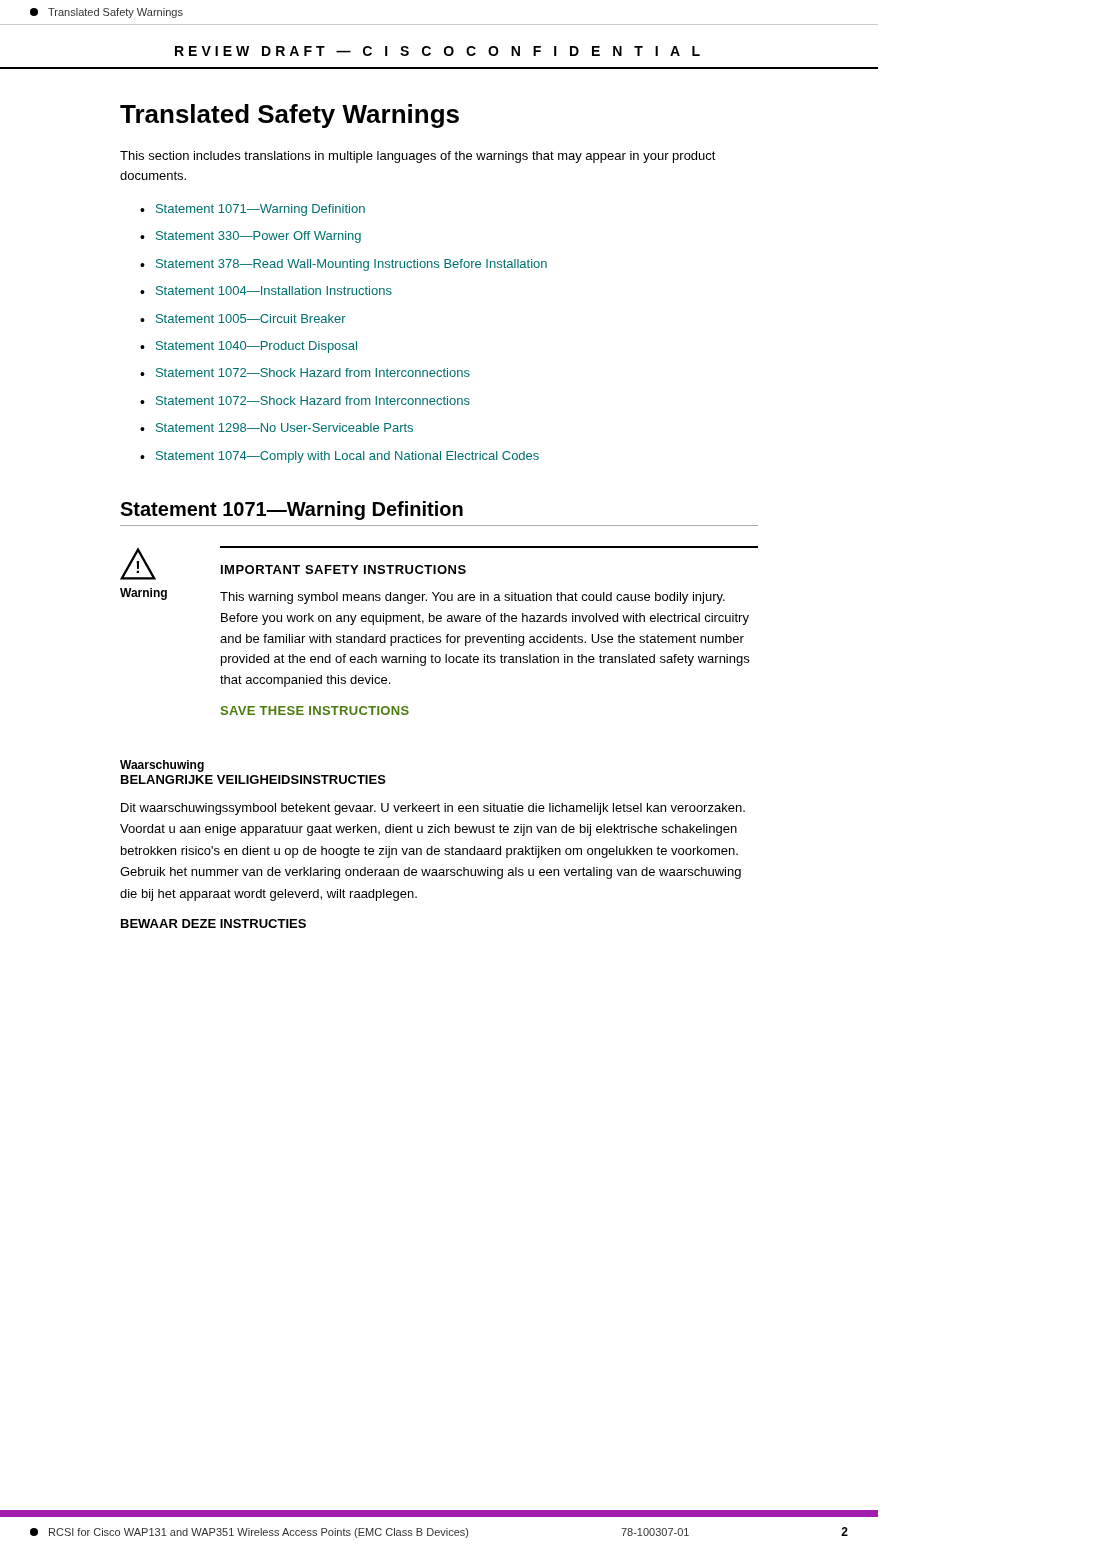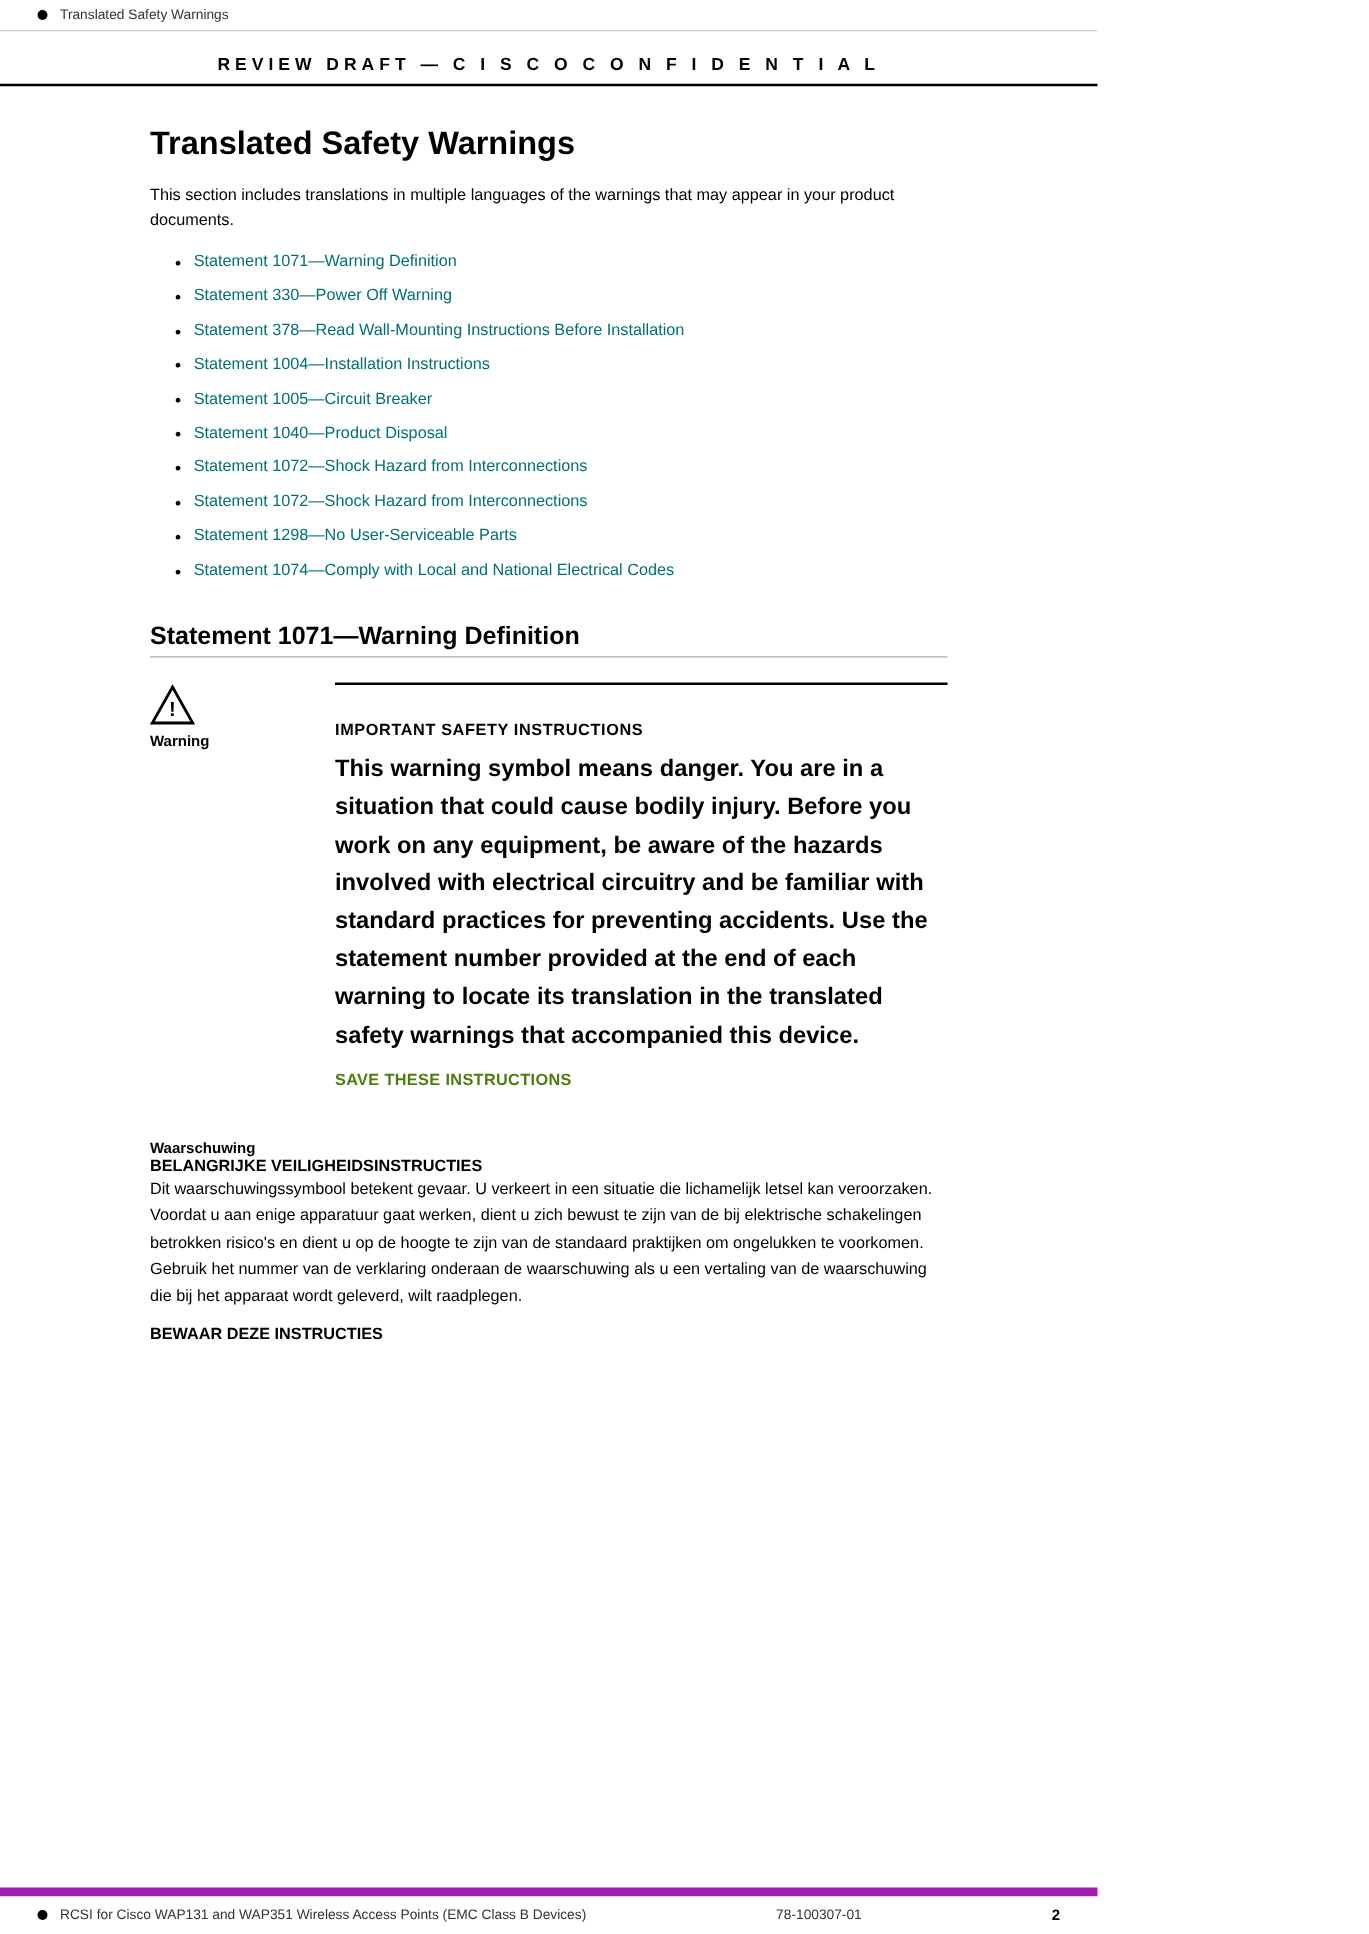--- a/index.html
+++ b/index.html
@@ -122,33 +122,32 @@
     }
     .warning-label-text {
       font-size: 12px;
       font-weight: bold;
       color: #000;
       white-space: nowrap;
     }
     .warning-content {
       flex: 1;
       border-top: 2px solid #000;
-      padding-top: 28px;
-      margin-left: 48px;
+      padding-top: 14px;
     }
     .warning-title {
       font-size: 13px;
       font-weight: bold;
       color: #000;
       margin-bottom: 10px;
       letter-spacing: 0.5px;
     }
     .warning-body {
-      font-size: 19px;
-      font-weight: bold;
+      font-size: 13px;
+      font-weight: normal;
       color: #000;
       line-height: 1.6;
       margin-bottom: 12px;
     }
     .warning-save {
       font-size: 13px;
       font-weight: bold;
       color: #4d7c0f;
       letter-spacing: 0.3px;
       margin-bottom: 20px;
@@ -174,20 +173,21 @@
       white-space: nowrap;
       margin-top: 0;
     }
     .dutch-content {
       flex: 1;
     }
     .dutch-title {
       font-size: 13px;
       font-weight: bold;
       color: #000;
+      margin-bottom: 10px;
     }
     .dutch-body {
       font-size: 13px;
       color: #000;
       line-height: 1.65;
       margin-bottom: 12px;
     }
     .dutch-save {
       font-size: 13px;
       font-weight: bold;

